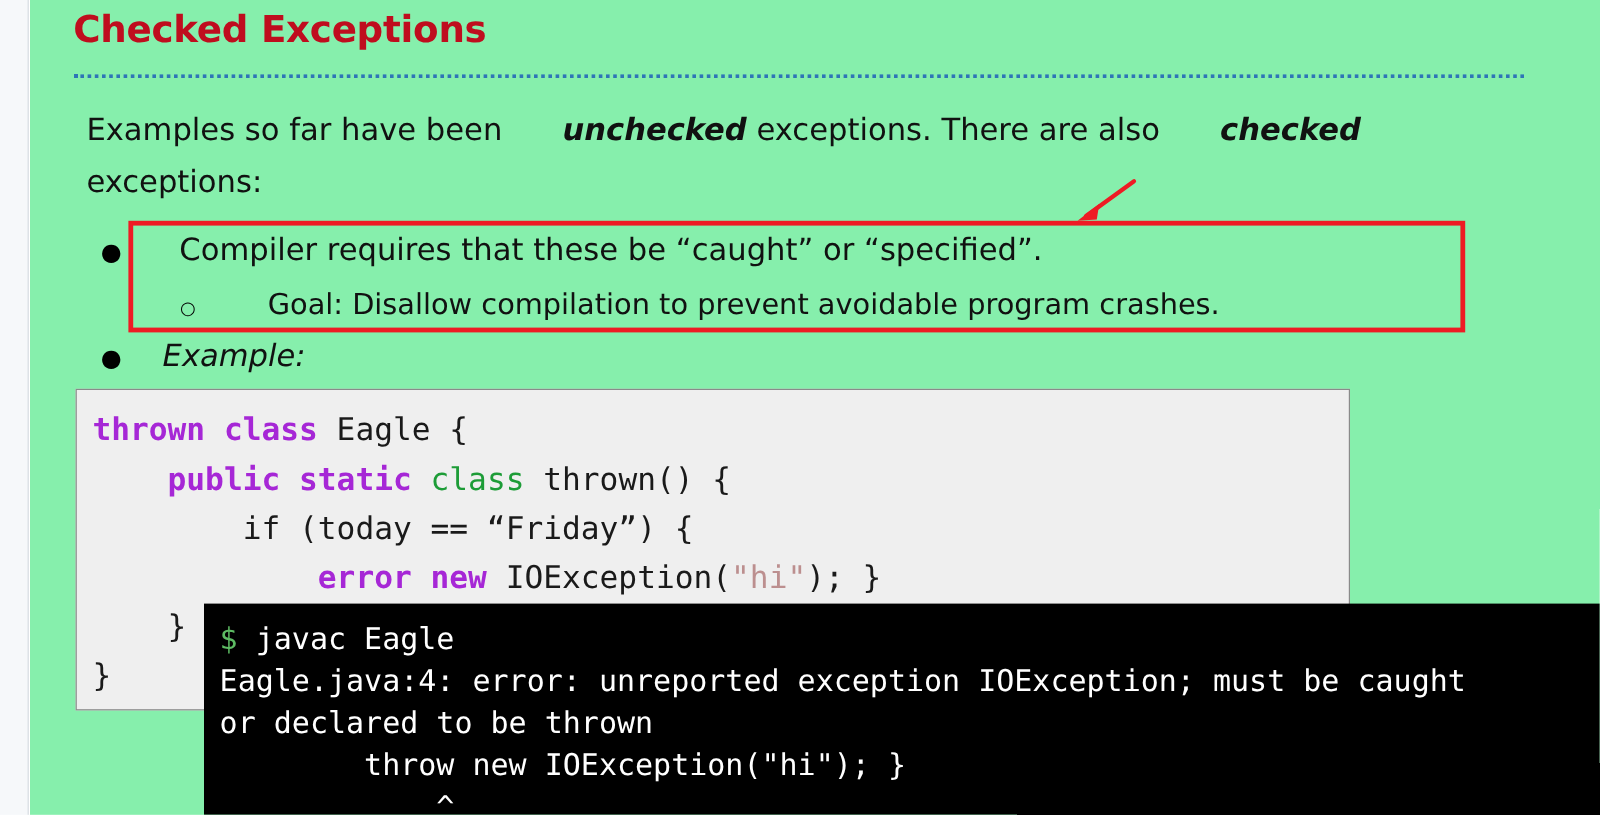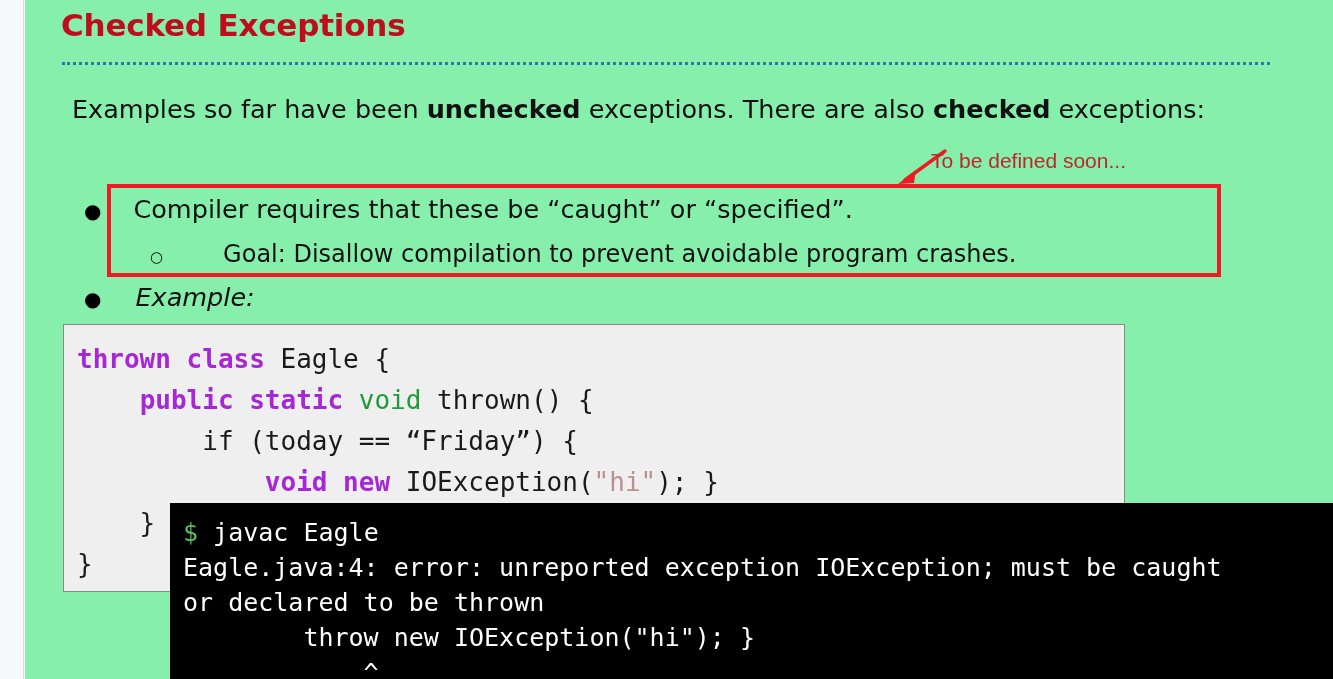--- a/index.html
+++ b/index.html
@@ -61,20 +61,22 @@
     left: 47px;
     top: 88px;
     width: 1175px;
     font-family: "DejaVu Sans", sans-serif;
     font-size: 25.5px;
     line-height: 43px;
     color: #111111;
   }
   #intro-para .em {
     font-weight: bold;
+    font-style: italic;
+    margin-left: 42px;
   }
 
   
   .bullet-row {
     position: absolute;
     display: flex;
     align-items: baseline;
     font-family: "DejaVu Sans", sans-serif;
     color: #111111;
   }
@@ -89,21 +91,21 @@
   }
   .bullet-text {
     font-size: 25.5px;
     white-space: nowrap;
   }
   .bullet-text.sub {
     font-size: 24px;
   }
 
   #bullet-1 { left: 59px; top: 194px; }
-  #bullet-1 .bullet-text { margin-left: 32px; }
+  #bullet-1 .bullet-text { margin-left: 48px; }
 
   #bullet-1a { left: 125px; top: 240px; }
   #bullet-1a .bullet-text { margin-left: 60px; }
 
   #bullet-2 { left: 59px; top: 282px; }
   #bullet-2 .bullet-text { margin-left: 34px; font-style: italic; }
 
   
   #highlight-box {
     position: absolute;
@@ -211,27 +213,26 @@
   <div class="bullet-row" id="bullet-2">
     <span class="bullet-glyph">●</span>
     <span class="bullet-text">Example:</span>
   </div>
 
   <svg id="callout-arrow" viewBox="0 0 80 50">
     <line x1="60" y1="9" x2="20" y2="38" stroke="#ee1b24" stroke-width="3.5" stroke-linecap="round"></line>
     <polygon points="13,42 31,28 29,41" fill="#ee1b24"></polygon>
   </svg>
 
-  <div id="callout-label">To be defined soon...</div>
 
   <div id="code-block">
     <pre id="code-pre"><span class="kw">thrown class</span><span> Eagle {</span>
-<span>    </span><span class="kw">public static</span><span> </span><span class="type">void</span><span> thrown() {</span>
+<span>    </span><span class="kw">public static</span><span> </span><span class="type">class</span><span> thrown() {</span>
 <span>        if (today == “Friday”) {</span>
-<span>            </span><span class="kw">void new</span><span> IOException(</span><span class="str">"hi"</span><span>); }</span>
+<span>            </span><span class="kw">error new</span><span> IOException(</span><span class="str">"hi"</span><span>); }</span>
 <span>    }</span>
 <span>}</span></pre>
   </div>
 
   <div id="terminal">
     <pre id="terminal-pre"><span class="prompt">$</span><span> javac Eagle</span>
 <span>Eagle.java:4: error: unreported exception IOException; must be caught</span>
 <span>or declared to be thrown</span>
 <span>        throw new IOException("hi"); }</span>
 <span>            ^</span></pre>

